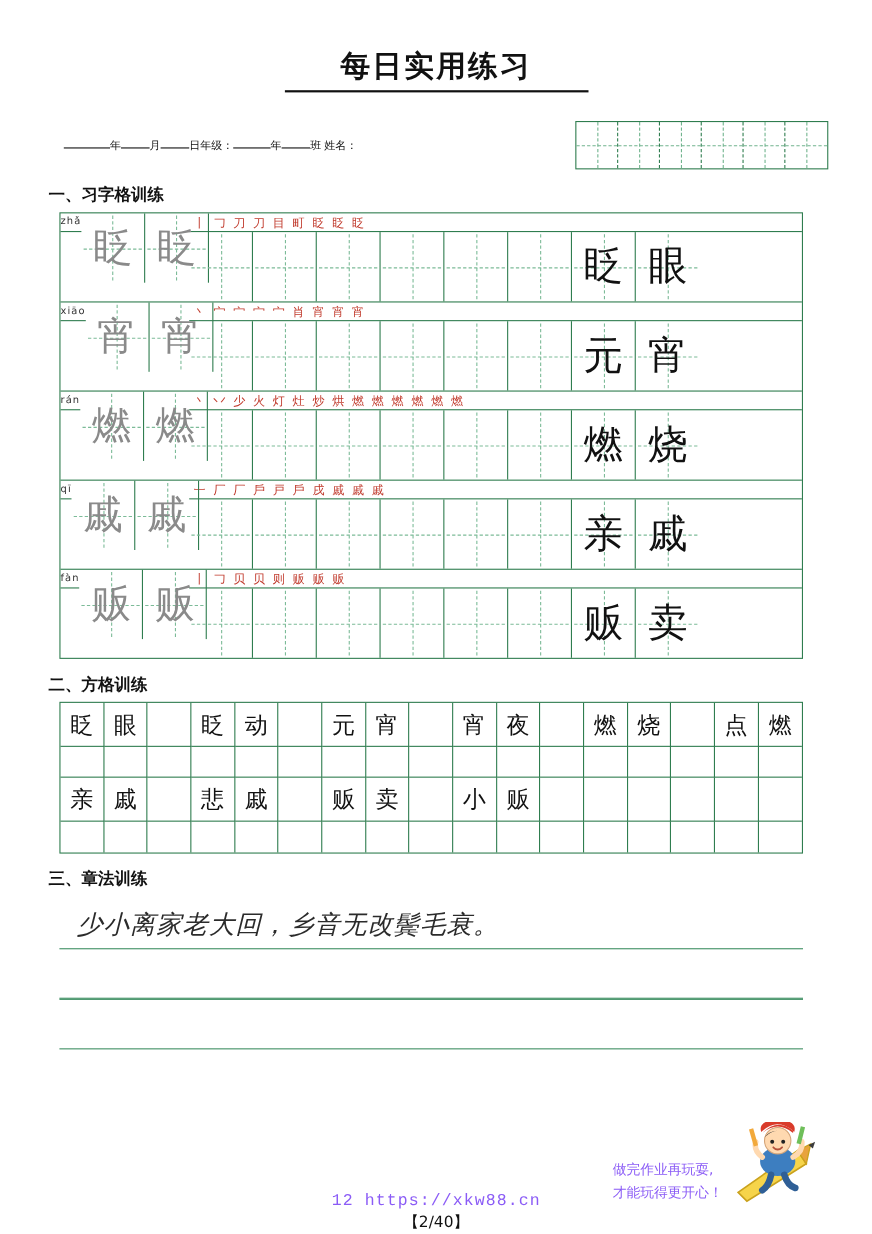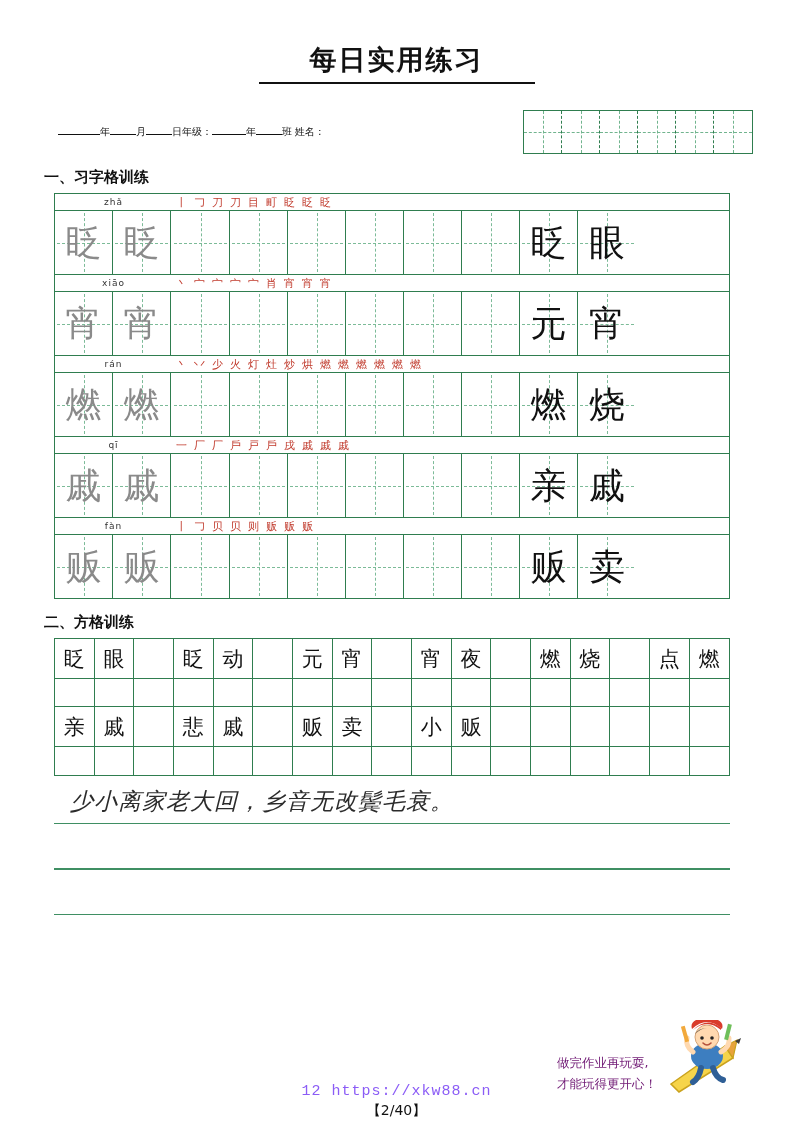--- a/index.html
+++ b/index.html
@@ -73,21 +73,21 @@
     width:676px;
     box-sizing:border-box;
   }
   .trow{
     display:flex;
     border-bottom:1px solid #2f7d4f;
   }
   .trow:last-child{border-bottom:none;}
   .tleft{
     width:117px;flex:0 0 117px;
-    display:flex;flex-direction:column;
+    display:flex;flex-direction:row;
   }
   .pinyin{
     height:16px;
     border-bottom:1px solid #2f7d4f;
     display:flex;align-items:center;justify-content:center;
     font-size:9px;color:#333;
     font-family:"DejaVu Sans","Liberation Sans",sans-serif;
     letter-spacing:1px;
   }
   .twocell{
@@ -181,21 +181,21 @@
   .pg{
     margin-top:2px;font-size:14px;color:#111;
     font-family:"DejaVu Sans","Liberation Sans",sans-serif;
   }
   .mascot{
     position:absolute;right:44px;bottom:40px;
     display:flex;align-items:flex-end;gap:6px;
   }
   .mascot-text{
     font-family:"DejaVu Sans","Liberation Sans",sans-serif;
-    font-size:12.5px;color:#701a75;line-height:1.7;
+    font-size:12.5px;color:#8b5cf6;line-height:1.7;
     text-align:left;
   }
   .mascot-art{position:relative;width:86px;height:74px;}
 </style>
 </head>
 <body>
 
 <div class="page">
 
   <div class="title">每日实用练习</div>
@@ -508,20 +508,21 @@
       <div class="fcell"></div>
       <div class="fcell"></div>
       <div class="fcell"></div>
       <div class="fcell"></div>
       <div class="fcell"></div>
       <div class="fcell"></div>
       <div class="fcell lastcol"></div>
     </div>
   </div>
 
+  <div class="sec">三、章法训练</div>
 
   <div class="sent-wrap">
     <div class="sent">少小离家老大回，乡音无改鬓毛衰。</div>
     <div class="rule"></div>
     <div class="gapline"></div>
     <div class="rule"></div>
     <div class="rule"></div>
     <div class="gapline"></div>
     <div class="rule"></div>
   </div>

